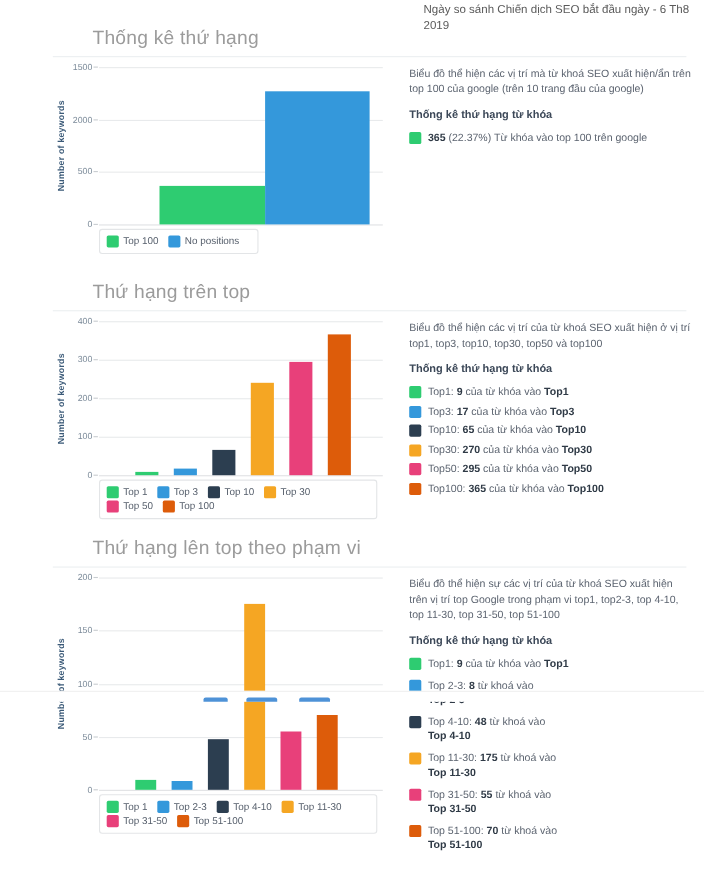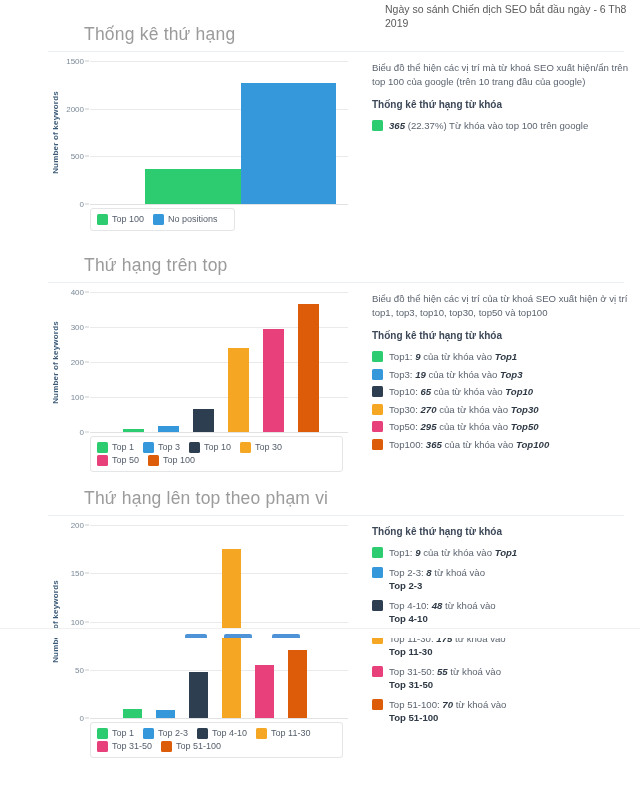--- a/index.html
+++ b/index.html
@@ -89,21 +89,21 @@
     margin:0 0 7px 0;font-size:10px;font-weight:bold;color:#3c4858;
   }
   .info ul{list-style:none;margin:0;padding:0;}
   .info li{
     display:flex;align-items:flex-start;margin-bottom:4px;line-height:13.5px;
   }
   .info li .sw{
     width:11px;height:11px;border-radius:1.5px;margin-right:6px;margin-top:1px;flex:none;
   }
   .info li .txt{flex:1;}
-  .info li b{color:#2f3a46;font-style:italic;}
+  .info li b{color:#2f3a46;}
   .info.spaced li{margin-bottom:6px;}
   .info .l2{display:block;font-weight:bold;color:#2f3a46;}
 
   
   .bottom-strip{
     position:absolute;left:0;bottom:0;width:640px;height:9px;
     border-top:1px solid #f0f0f0;background:#fff;overflow:hidden;
   }
   .bottom-strip .chip{
     position:absolute;bottom:-5px;height:9px;border-radius:2px;background:#2f7fd0;opacity:.85;
@@ -252,21 +252,21 @@
           <div class="info">
             <p class="desc">Biểu đồ thể hiện các vị trí của từ khoá SEO xuất hiện ở vị trí top1, top3, top10, top30, top50 và top100</p>
             <h4>Thống kê thứ hạng từ khóa</h4>
             <ul>
               <li>
                 <span class="sw" style="background: rgb(46, 204, 113);"></span>
                 <span class="txt">Top1: <b>9</b> của từ khóa vào <b>Top1</b></span>
               </li>
               <li>
                 <span class="sw" style="background: rgb(52, 152, 219);"></span>
-                <span class="txt">Top3: <b>19</b> của từ khóa vào <b>Top3</b></span>
+                <span class="txt">Top3: <b>17</b> của từ khóa vào <b>Top3</b></span>
               </li>
               <li>
                 <span class="sw" style="background: rgb(44, 62, 80);"></span>
                 <span class="txt">Top10: <b>65</b> của từ khóa vào <b>Top10</b></span>
               </li>
               <li>
                 <span class="sw" style="background: rgb(245, 166, 35);"></span>
                 <span class="txt">Top30: <b>270</b> của từ khóa vào <b>Top30</b></span>
               </li>
               <li>
@@ -349,20 +349,21 @@
                 <span class="sw" style="background: rgb(232, 64, 122);"></span>
                 <span>Top 31-50</span>
               </div>
               <div class="li">
                 <span class="sw" style="background: rgb(221, 92, 10);"></span>
                 <span>Top 51-100</span>
               </div>
             </div>
           </div>
           <div class="info spaced">
+            <p class="desc">Biểu đồ thể hiện sự các vị trí của từ khoá SEO xuất hiện trên vị trí top Google trong phạm vi top1, top2-3, top 4-10, top 11-30, top 31-50, top 51-100</p>
             <h4>Thống kê thứ hạng từ khóa</h4>
             <ul>
               <li>
                 <span class="sw" style="background: rgb(46, 204, 113);"></span>
                 <span class="txt">Top1: <b>9</b> của từ khóa vào <b>Top1</b></span>
               </li>
               <li>
                 <span class="sw" style="background: rgb(52, 152, 219);"></span>
                 <span class="txt">Top 2-3: <b>8</b> từ khoá vào<span class="l2">Top 2-3</span></span>
               </li>

